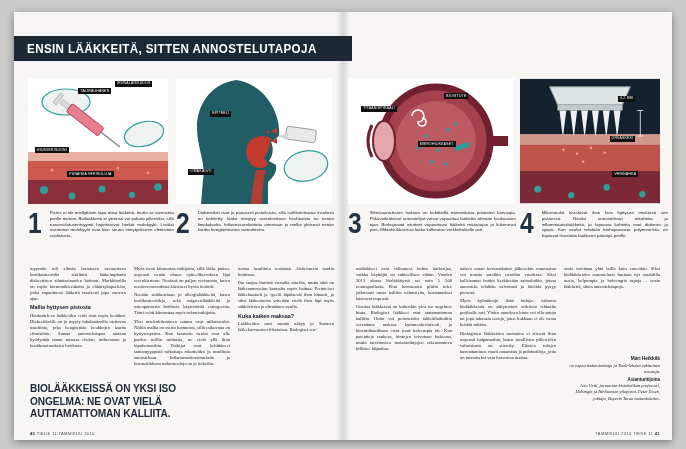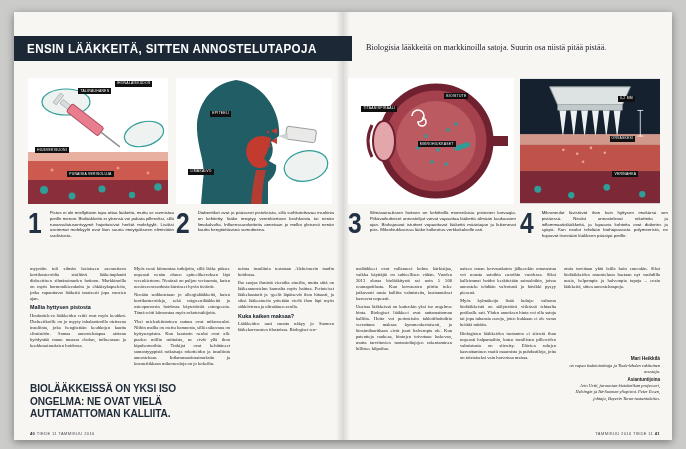--- a/index.html
+++ b/index.html
@@ -42,21 +42,20 @@
 </head>
 <body>
 
 <div class="stage">
   <div class="spread">
     <div class="gutter"></div>
 
     <div class="headbar">
       <h1>ENSIN LÄÄKKEITÄ, SITTEN ANNOSTELUTAPOJA</h1>
     </div>
-    <div class="subtitle">Biologisia lääkkeitä on markkinoilla satoja. Suurin osa niistä pitää pistää.</div>
 
     <figure class="panel p1">
       <svg viewBox="0 0 140 126">
         <rect width="140" height="126" fill="#ffffff"></rect>
         <g>
           <rect x="0" y="74" width="140" height="9" fill="#e7b0a1"></rect>
           <rect x="0" y="83" width="140" height="19" fill="#cc5a4e"></rect>
           <rect x="0" y="102" width="140" height="24" fill="#8a2e3b"></rect>
           <circle cx="16" cy="112" r="4" fill="#2f9e99"></circle>
             <circle cx="44" cy="118" r="3.4" fill="#2f9e99"></circle>

